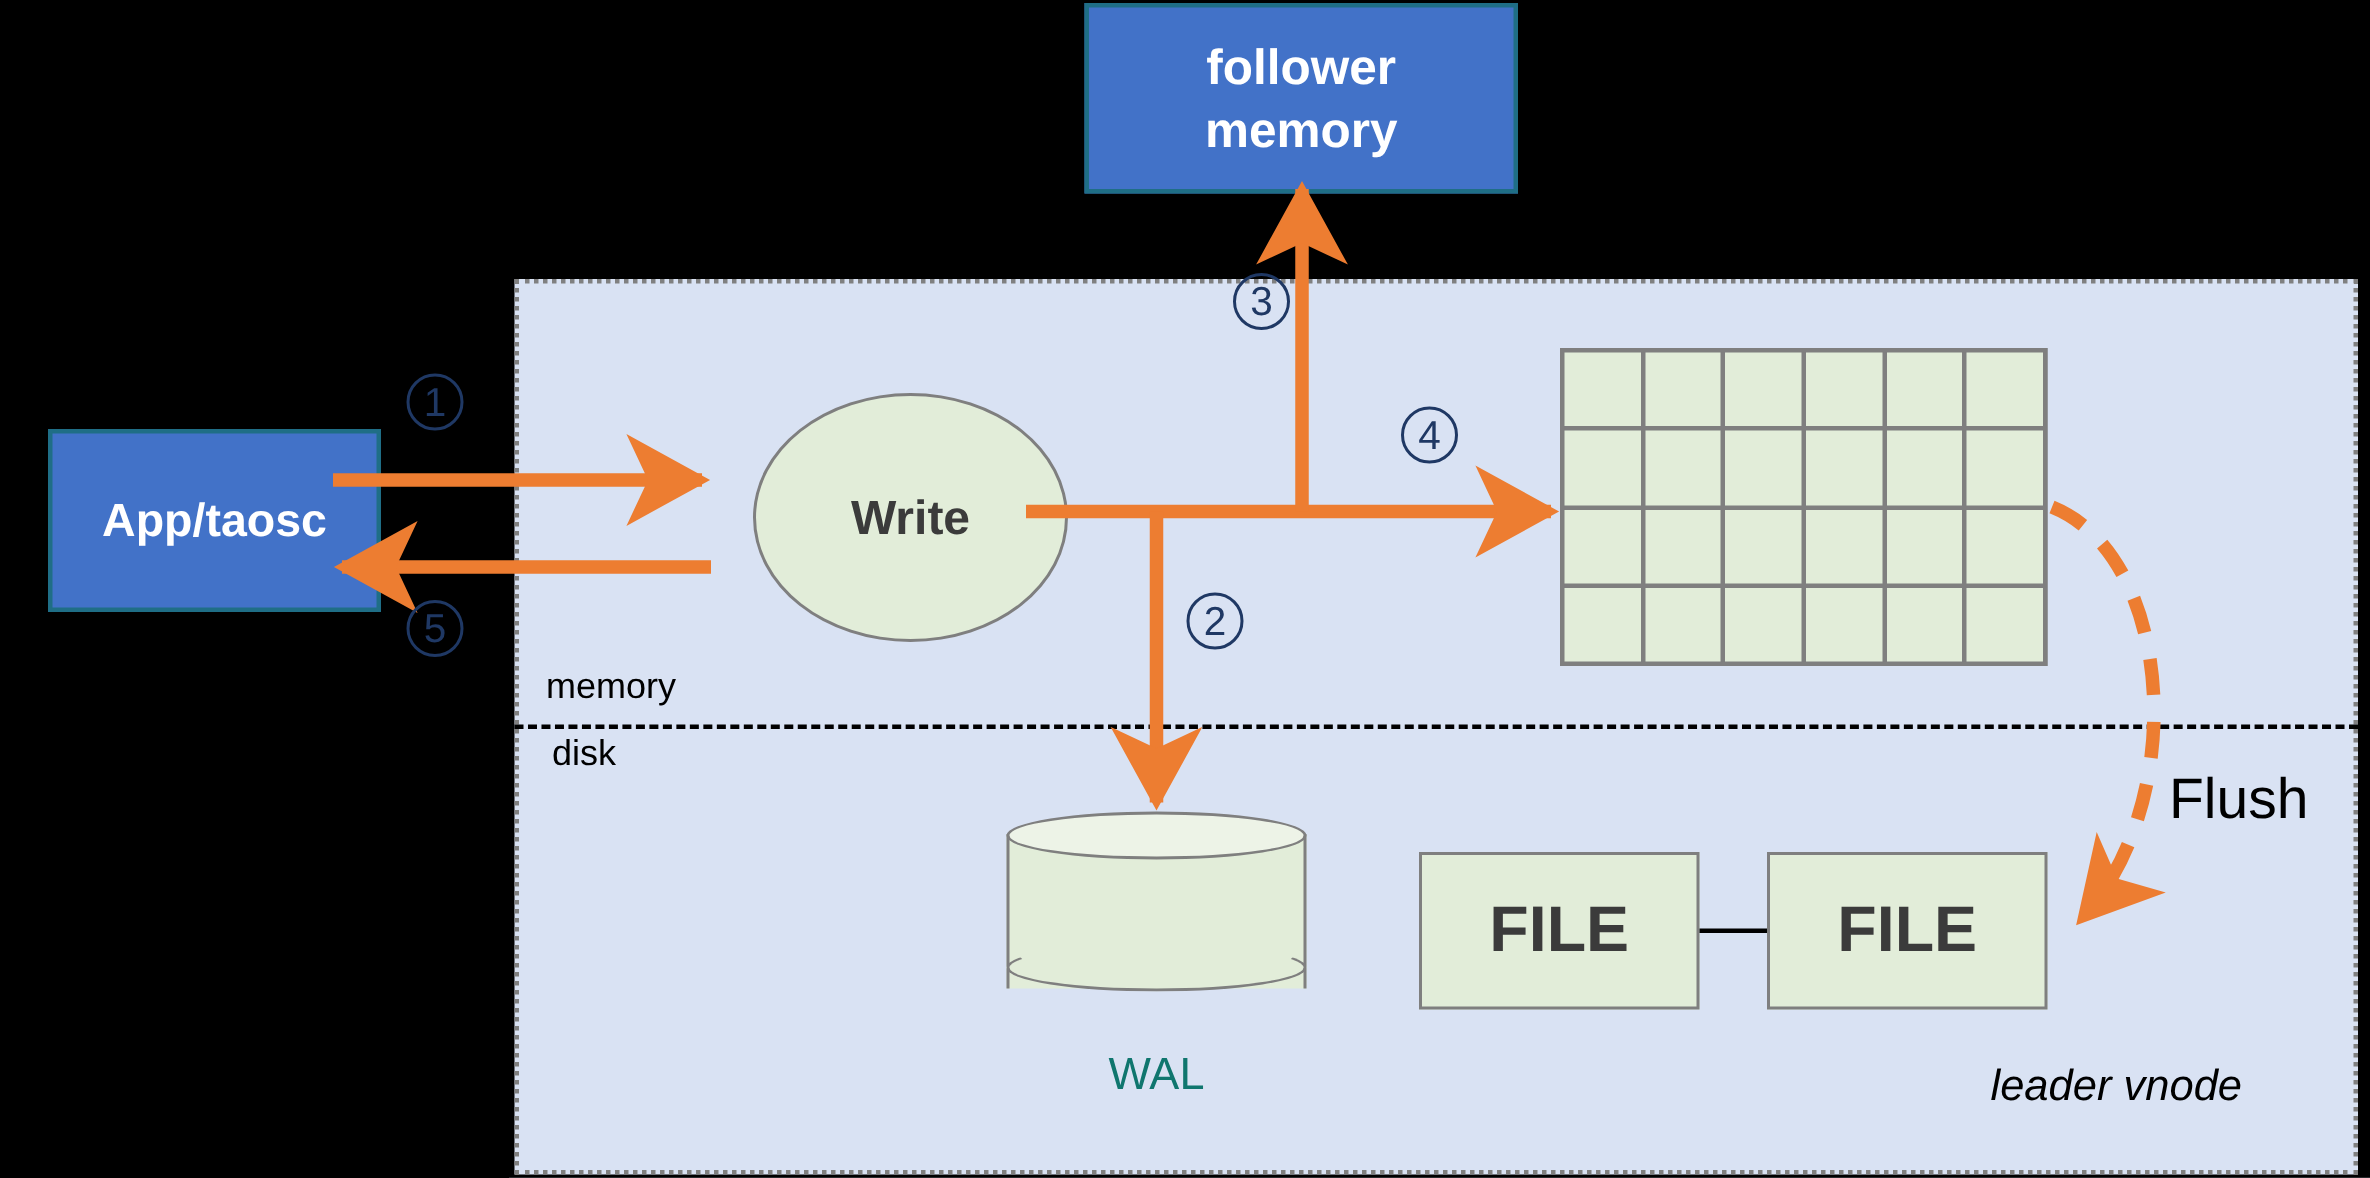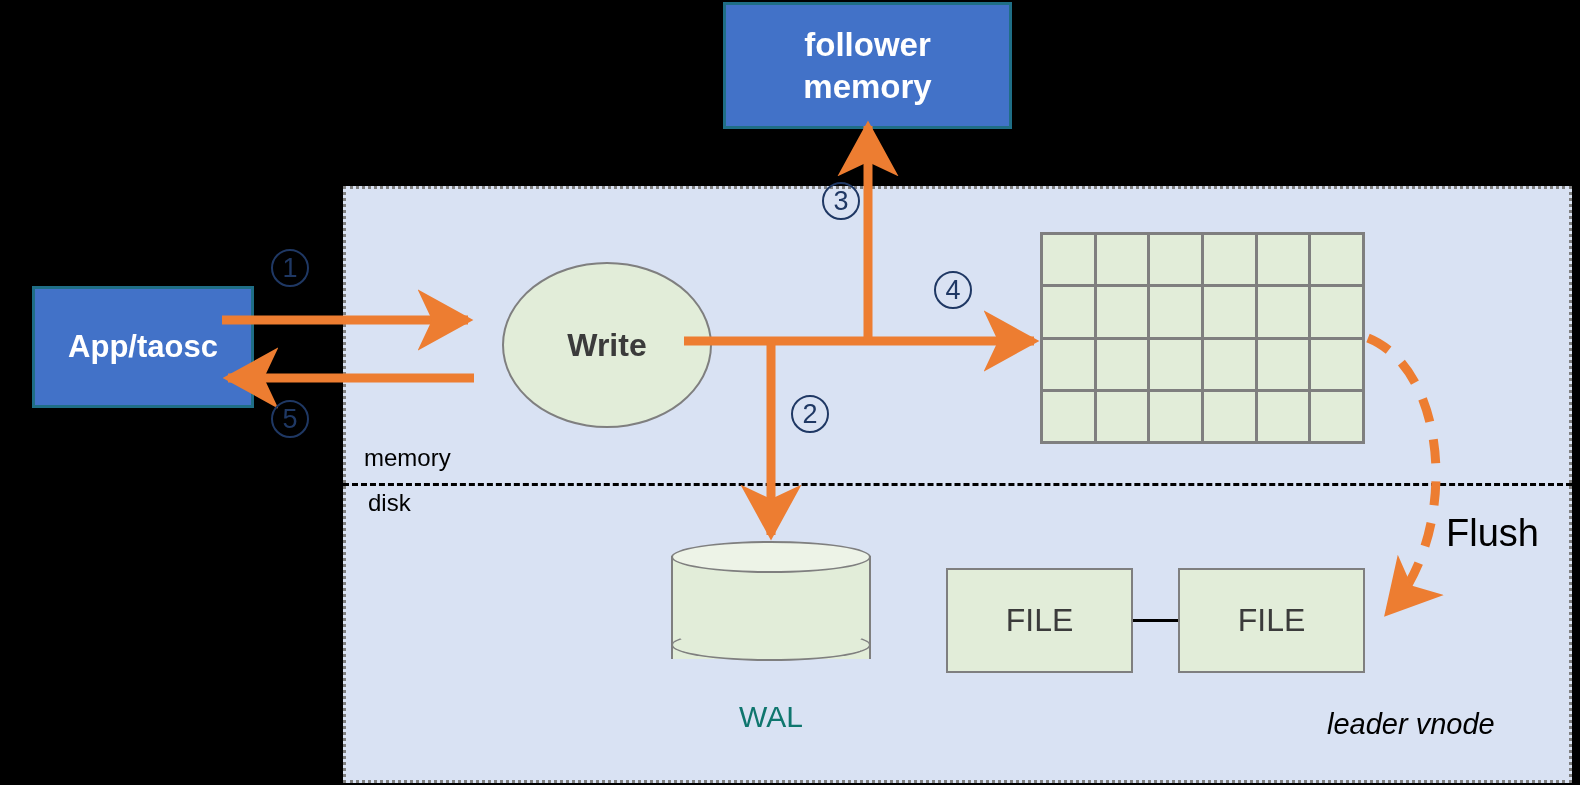--- a/index.html
+++ b/index.html
@@ -147,22 +147,22 @@
 
   
   .file-box {
     position: absolute;
     background: #E2EDD9;
     border: 2px solid #7F7F7F;
     box-sizing: border-box;
     display: flex;
     align-items: center;
     justify-content: center;
-    font-size: 32px;
-    font-weight: normal;
+    font-size: 43px;
+    font-weight: bold;
     color: #3B3B3B;
   }
   #file-box-1 { left: 946px;  top: 568px; width: 187px; height: 105px; }
   #file-box-2 { left: 1178px; top: 568px; width: 187px; height: 105px; }
   #file-link {
     position: absolute;
     left: 1133px;
     top: 619px;
     width: 45px;
     height: 3px;

